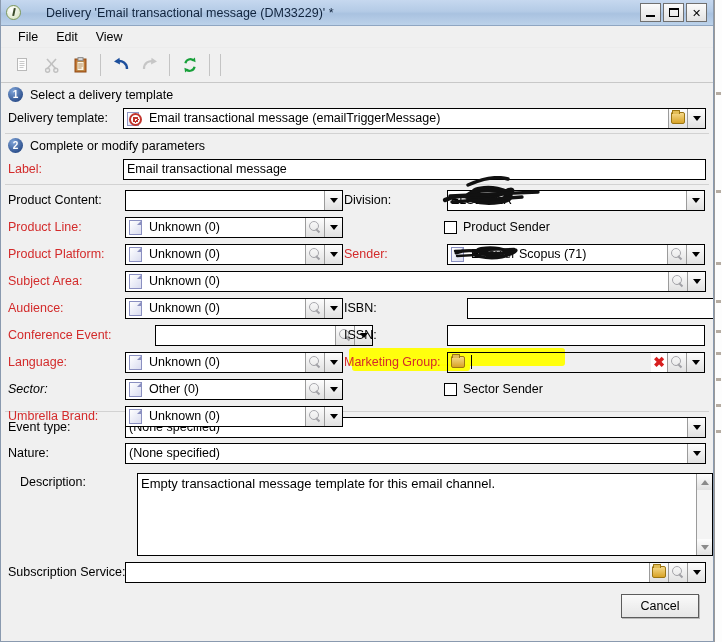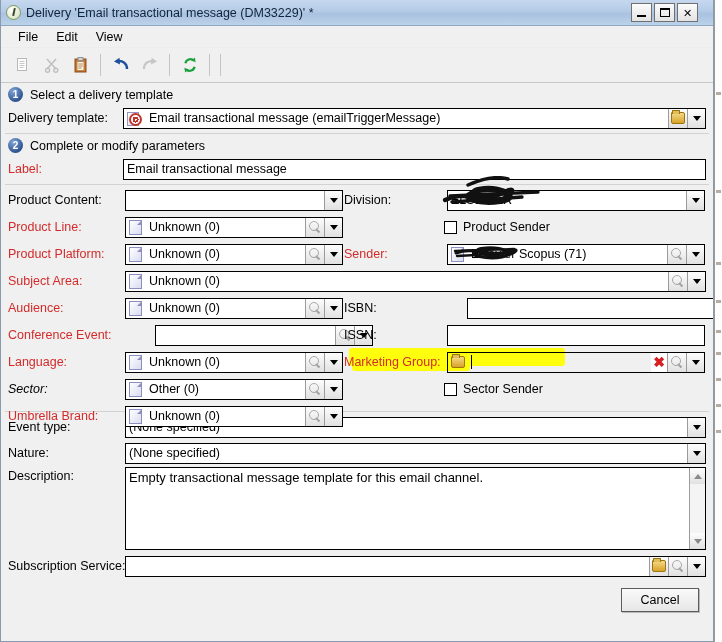--- a/index.html
+++ b/index.html
@@ -37,21 +37,22 @@
     background: #f0f0f0;
     display: flex; flex-direction: column;
   }
 
   
   .titlebar {
     height: 26px; flex: none;
     background: linear-gradient(to bottom,#c6d8ef 0%,#b4cbe6 45%,#a9c2e0 55%,#bcd2ea 100%);
     border-bottom: 1px solid #8fa6c2;
     display: flex; align-items: center;
-    padding: 0 15px 0 5px;
+    padding: 0 6px 0 5px;
+    gap: 20px;
   }
   .title-icon {
     width: 15px; height: 15px; flex: none;
     border: 1px solid #7f9a5a; border-radius: 50%;
     background: radial-gradient(circle at 35% 30%, #ffffff, #dfe8cf 70%);
     position: relative; margin-right: 5px;
   }
   .title-icon::after {
     content: ""; position: absolute; left: 6px; top: 2px;
     width: 2px; height: 8px; background: #3a4a2a;
@@ -631,21 +632,21 @@
       <div class="row" style="height:26px;">
         <div class="lbl" style="width:117px;">Nature:</div>
         <div class="ctl" style="width:581px;">
           <div class="ctl-val">(None specified)</div>
           <div class="btn-sq arrow">
             <span class="arrow-dn"></span>
           </div>
         </div>
       </div>
 
-      <div style="display:flex; padding-left:7px; margin-top:1px;border-radius:8px;">
+      <div style="display:flex; padding-left:19px; margin-top:7px;border-radius:8px;">
         <div class="lbl" style="width:117px; padding-top:2px;">Description:</div>
         <div class="tarea" style="width:581px; height:83px;">
           <div class="tarea-txt">Empty transactional message template for this email channel.</div>
           <div class="vscroll">
             <div class="vsbtn">
               <span class="arrow-up-s"></span>
             </div>
             <div class="vstrack"></div>
             <div class="vsbtn">
               <span class="arrow-dn-s"></span>

